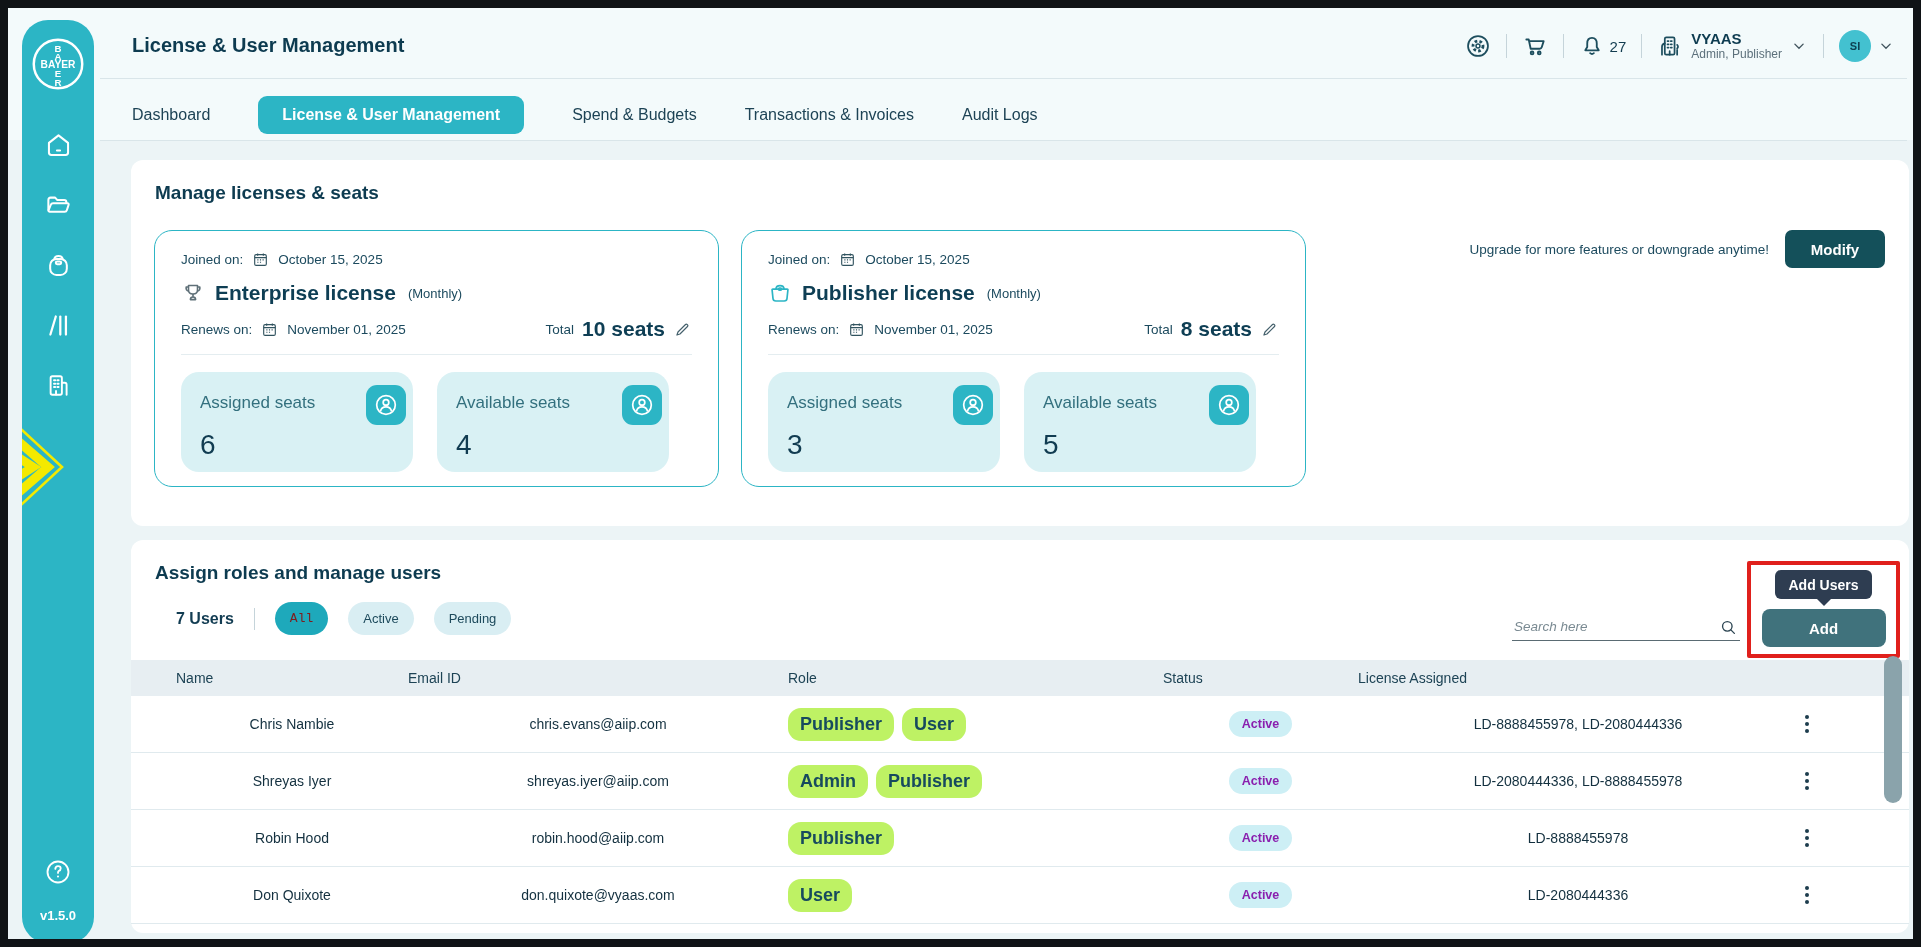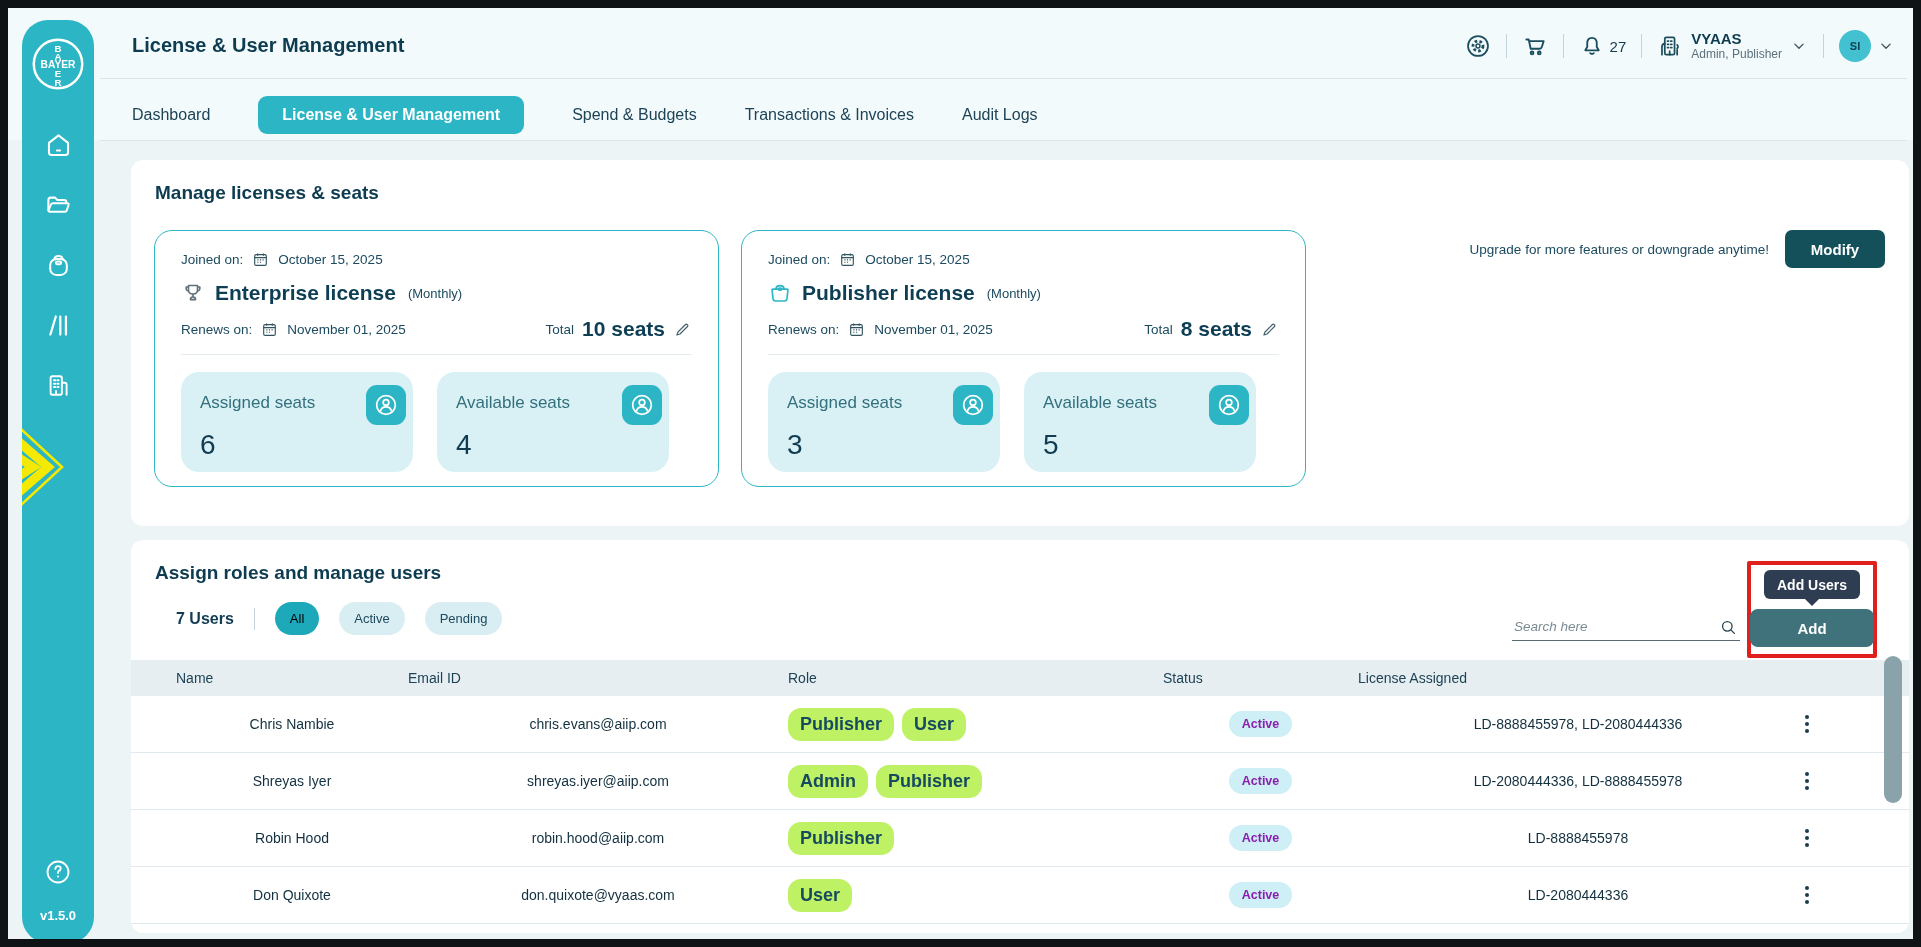--- a/index.html
+++ b/index.html
@@ -94,29 +94,29 @@
   .upgrade-note { position:absolute; top:82px; right:140px; font-size:13.5px; color:#1c4a5e; }
   .modify-btn { position:absolute; top:70px; right:24px; width:100px; height:38px;
     background:#14505a; color:#fff; font-weight:bold; font-size:15px; border:none; border-radius:7px;
     display:flex; align-items:center; justify-content:center; cursor:pointer; }
 
   
   .users-controls { position:absolute; left:45px; top:62px; display:flex; align-items:center; gap:20px; }
   .users-count { font-size:16px; font-weight:bold; color:#123c52; }
   .vpipe { width:1px; height:22px; background:#c5d4da; }
   .fpill { font-size:13px; color:#1d4a5c; background:#d9eef3; border-radius:17px; padding:9px 15px; cursor:pointer; }
-  .fpill.active { background:#1ea9bb; color:#000000; }
+  .fpill.active { background:#1ea9bb; color:#7f1d1d;font-family:Liberation Mono, monospace; }
 
   .search-wrap { position:absolute; left:1381px; top:76px; width:228px; border-bottom:1px solid #5a6b73; }
   .search-input { width:196px; border:none; outline:none; background:transparent;
     font-family:"Liberation Sans", sans-serif; font-size:13.5px; color:#2c4552; padding:3px 2px 6px 2px; }
   .search-input::placeholder { font-style:italic; color:#7a8a92; }
   .search-icon { position:absolute; right:2px; top:2px; width:19px; height:19px; color:#2c4552; cursor:pointer; }
 
-  .red-box { position:absolute; left:1616px; top:21px; width:130px; height:97px;
+  .red-box { position:absolute; left:1616px; top:21px; width:153px; height:97px;
     border:4px solid #e0201c; border-radius:2px; padding:3px 10px; display:flex; flex-direction:column; align-items:center; }
   .tooltip { position:relative; margin-top:2px; background:#2e3d51; color:#fff; font-weight:bold; font-size:14px;
     border-radius:6px; height:29px; padding:0 13px; display:flex; align-items:center; justify-content:center; }
   .tooltip:after { content:""; position:absolute; left:50%; bottom:-7px; transform:translateX(-50%);
     border:8px solid transparent; border-top-color:#2e3d51; border-bottom:none; }
   .add-btn { margin-top:10px; width:124px; height:38px; background:#40727c; color:#fff;
     font-weight:bold; font-size:15px; border:none; border-radius:8px; cursor:pointer; }
 
   
   .tbl { position:absolute; left:0; top:120px; width:100%; }

